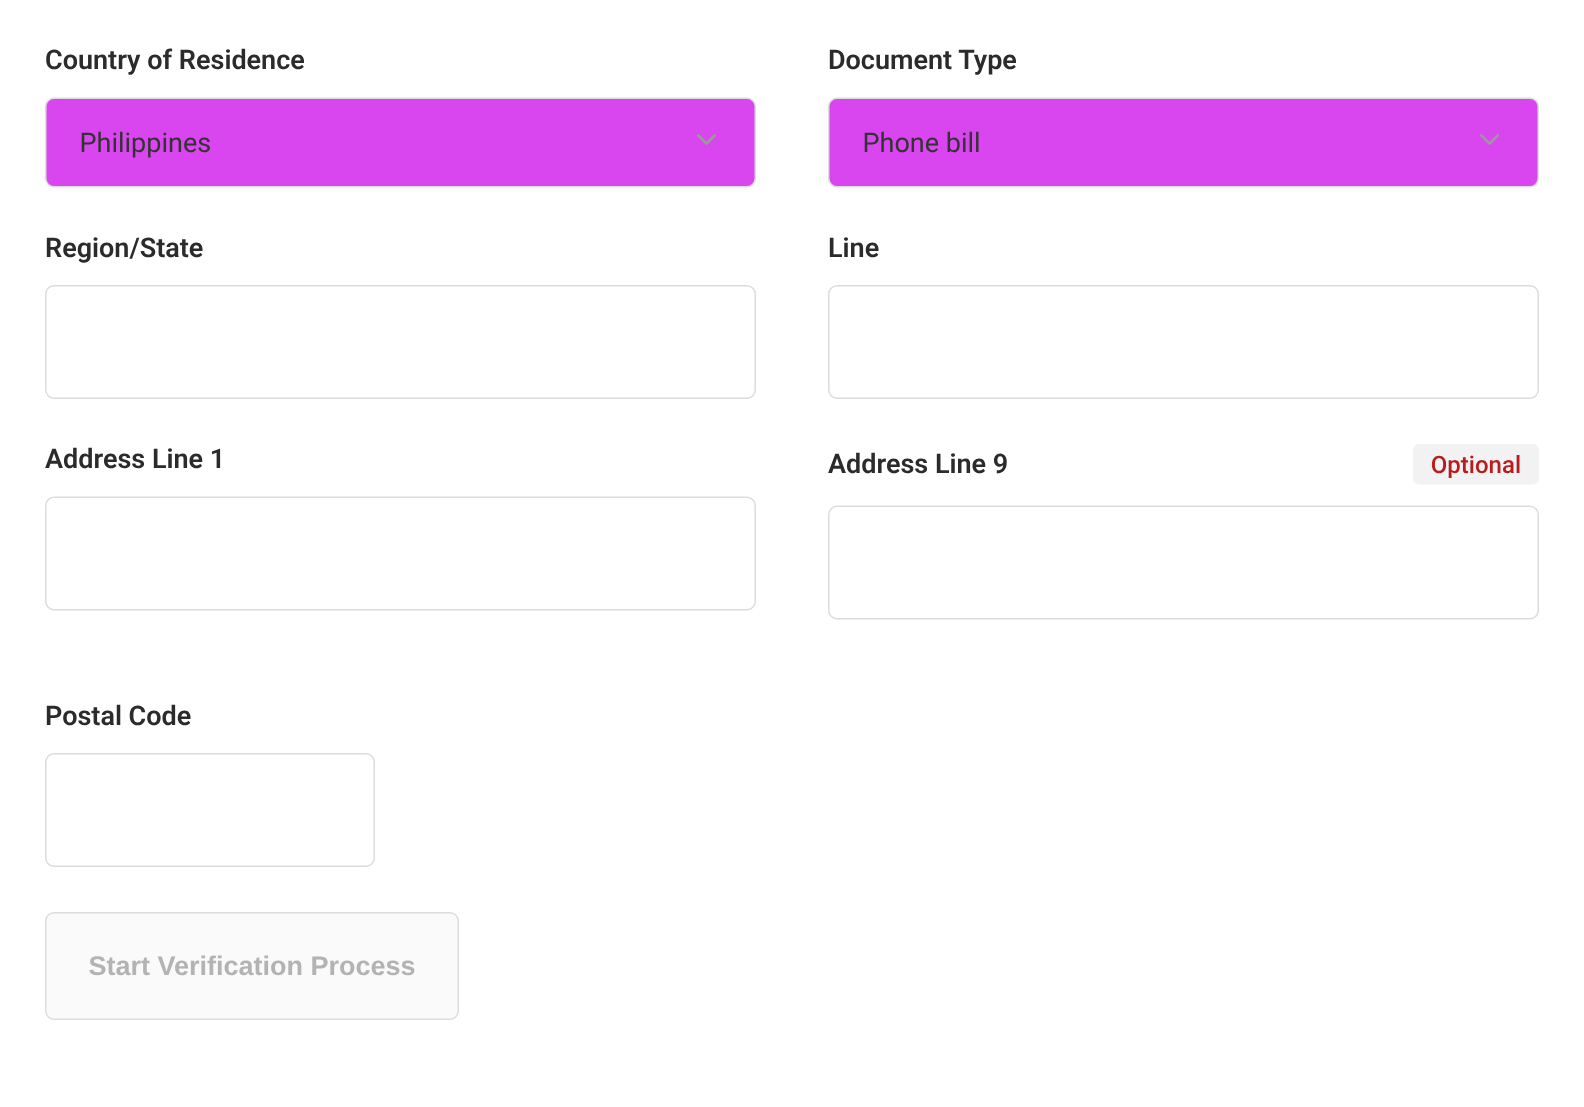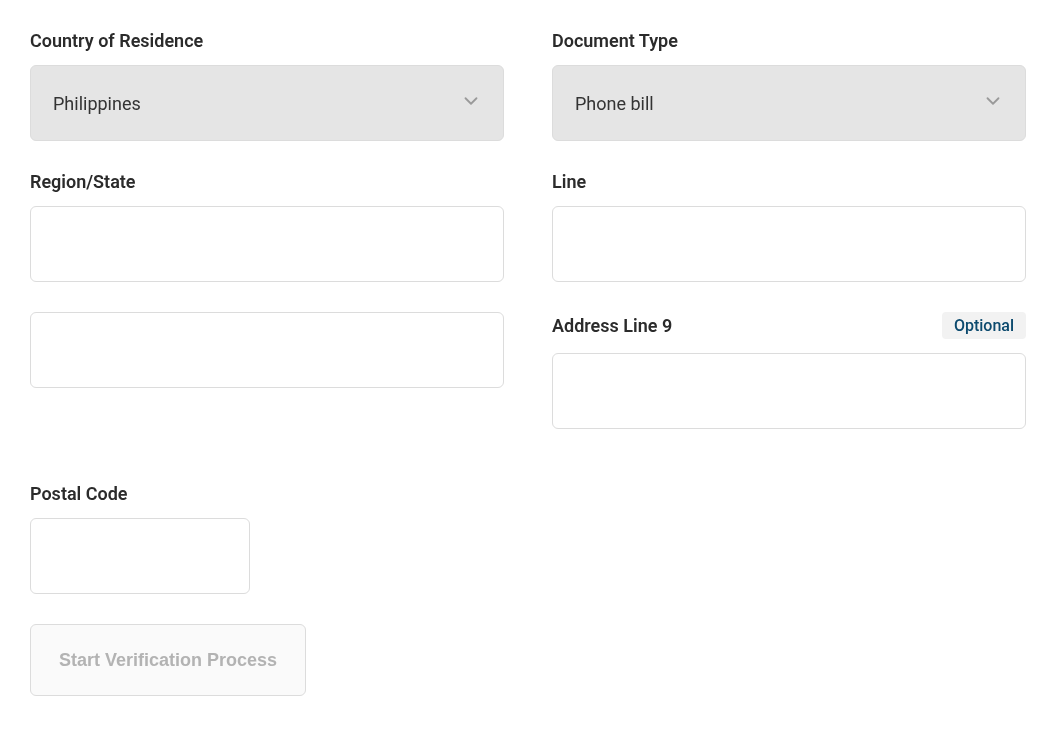--- a/index.html
+++ b/index.html
@@ -33,38 +33,38 @@
       align-items: center;
       margin-bottom: 14px;
     }
     .field-label {
       font-size: 18px;
       font-weight: 600;
       color: #2b2b2b;
     }
     .optional-badge {
       background: #f2f2f2;
-      color: #0c4a6e;
+      color: #b91c1c;
       font-size: 16px;
       font-weight: 500;
       padding: 4px 12px;
       border-radius: 4px;
     }
     .select-wrapper {
       position: relative;
     }
     .select-field {
       width: 100%;
-      height: 76px;
+      height: 60px;
       border: 1px solid #dcdcdc;
       border-radius: 6px;
       padding: 0 50px 0 22px;
       font-size: 18px;
       color: #333333;
-      background: #e5e5e5;
+      background: #d946ef;
       appearance: none;
       -webkit-appearance: none;
       -moz-appearance: none;
       cursor: pointer;
       outline: none;
     }
     .chevron {
       position: absolute;
       right: 22px;
       top: 50%;
@@ -150,20 +150,23 @@
     <div class="form-group">
       <div class="label-row">
         <label class="field-label">Line</label>
       </div>
       <input type="text" class="input-field" value="" style="">
     </div>
   </div>
 
   <div class="form-row">
     <div class="form-group">
+      <div class="label-row">
+        <label class="field-label">Address Line 1</label>
+      </div>
       <input type="text" class="input-field" value="" style="">
     </div>
 
     <div class="form-group">
       <div class="label-row">
         <label class="field-label">Address Line 9</label>
         <span class="optional-badge">Optional</span>
       </div>
       <input type="text" class="input-field" value="" style="">
     </div>

